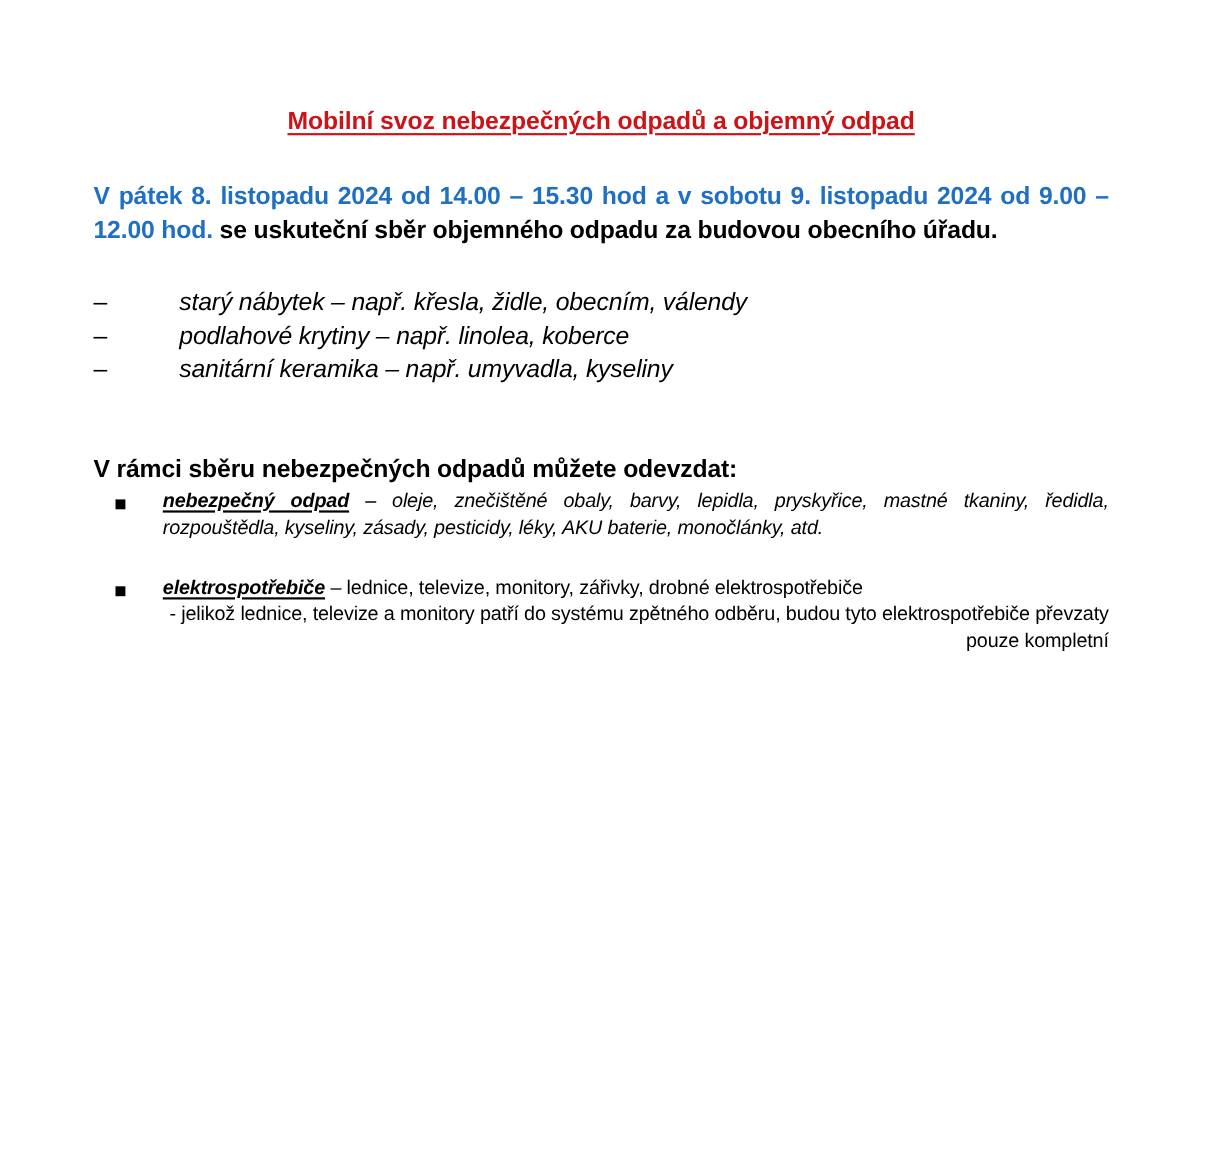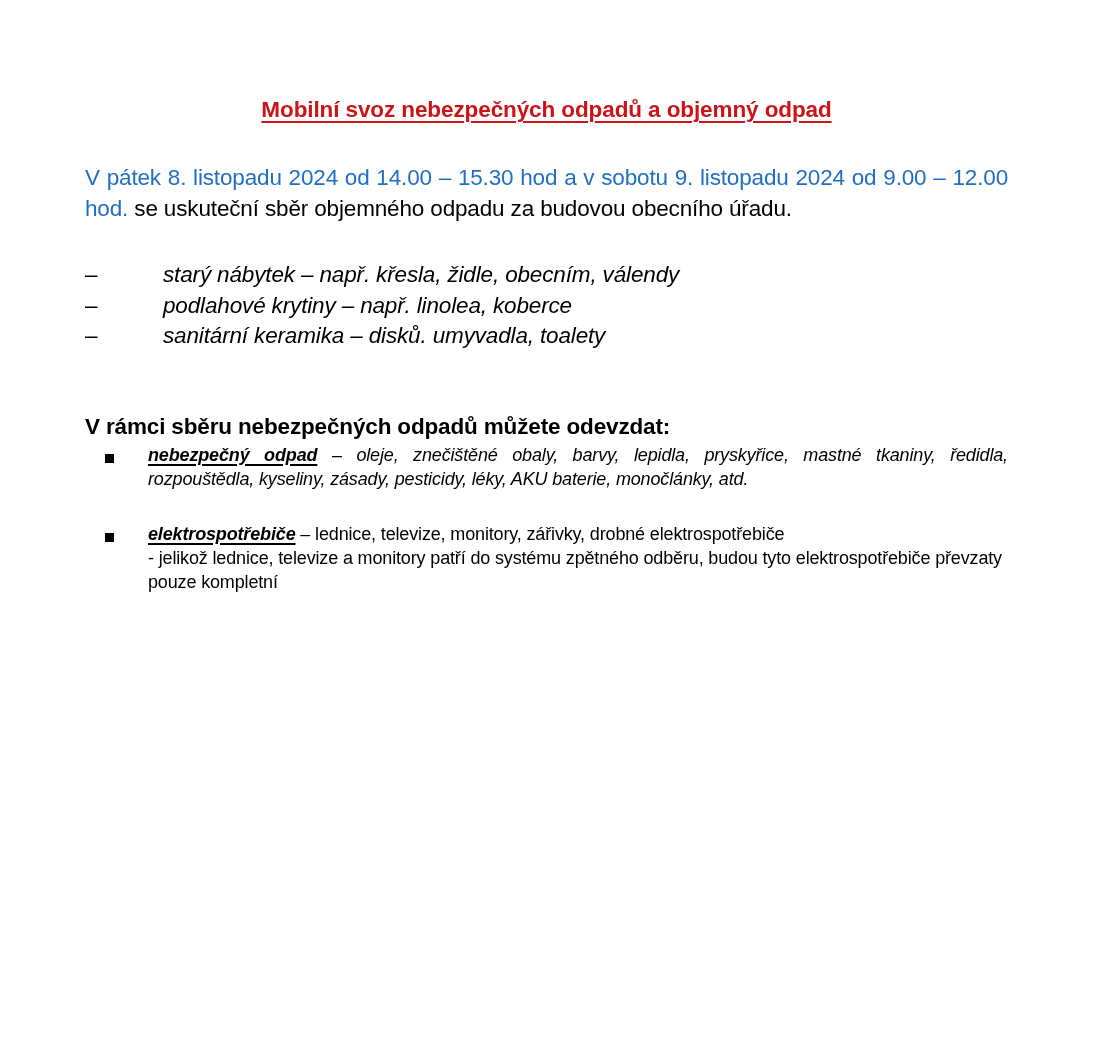--- a/index.html
+++ b/index.html
@@ -44,21 +44,21 @@
     text-underline-offset: 4px;
     text-decoration-thickness: 2px;
     line-height: 1.2;
     margin: 0 0 0 0;
     letter-spacing: -0.1px;
   }
 
   
   .para {
     font-size: 22.5px;
-    font-weight: normal;
+    font-weight: bold;
     line-height: 1.36;
     text-align: justify;
     text-justify: inter-word;
     margin: 0;
     letter-spacing: -0.15px;
   }
 
   .blue {
     color: #1F6FC4;
   }
@@ -132,21 +132,21 @@
     font-style: italic;
     text-decoration: underline;
     text-underline-offset: 3px;
     text-decoration-thickness: 2px;
   }
   .it { font-style: italic; }
   .reg { font-style: normal; font-weight: normal; }
 
   .sq-gap { height: 30px; }
 
-  .nowrap-last { text-align: left; }
+  .nowrap-last { text-align: right; }
 </style>
 </head>
 <body>
 
 <div class="page">
   <div class="content">
 
     <h1 class="doc-title">Mobilní svoz nebezpečných odpadů a objemný odpad</h1>
 
     <div class="gap-lg"></div>
@@ -160,21 +160,21 @@
       <li class="row">
         <span class="marker">–</span>
         <span class="txt"><b>starý nábytek</b><b> – </b><span>např. křesla, židle, obecním, válendy</span></span>
       </li>
       <li class="row">
         <span class="marker">–</span>
         <span class="txt"><b>podlahové krytiny</b><b> – </b><span>např. linolea, koberce</span></span>
       </li>
       <li class="row">
         <span class="marker">–</span>
-        <span class="txt"><b>sanitární keramika</b><b> – </b><span>disků. umyvadla, toalety</span></span>
+        <span class="txt"><b>sanitární keramika</b><b> – </b><span>např. umyvadla, kyseliny</span></span>
       </li>
     </ul>
 
     <div class="gap-md"></div>
 
 
     <div class="gap-sm"></div>
 
     <p class="heading">V rámci sběru nebezpečných odpadů můžete odevzdat:</p>
 

